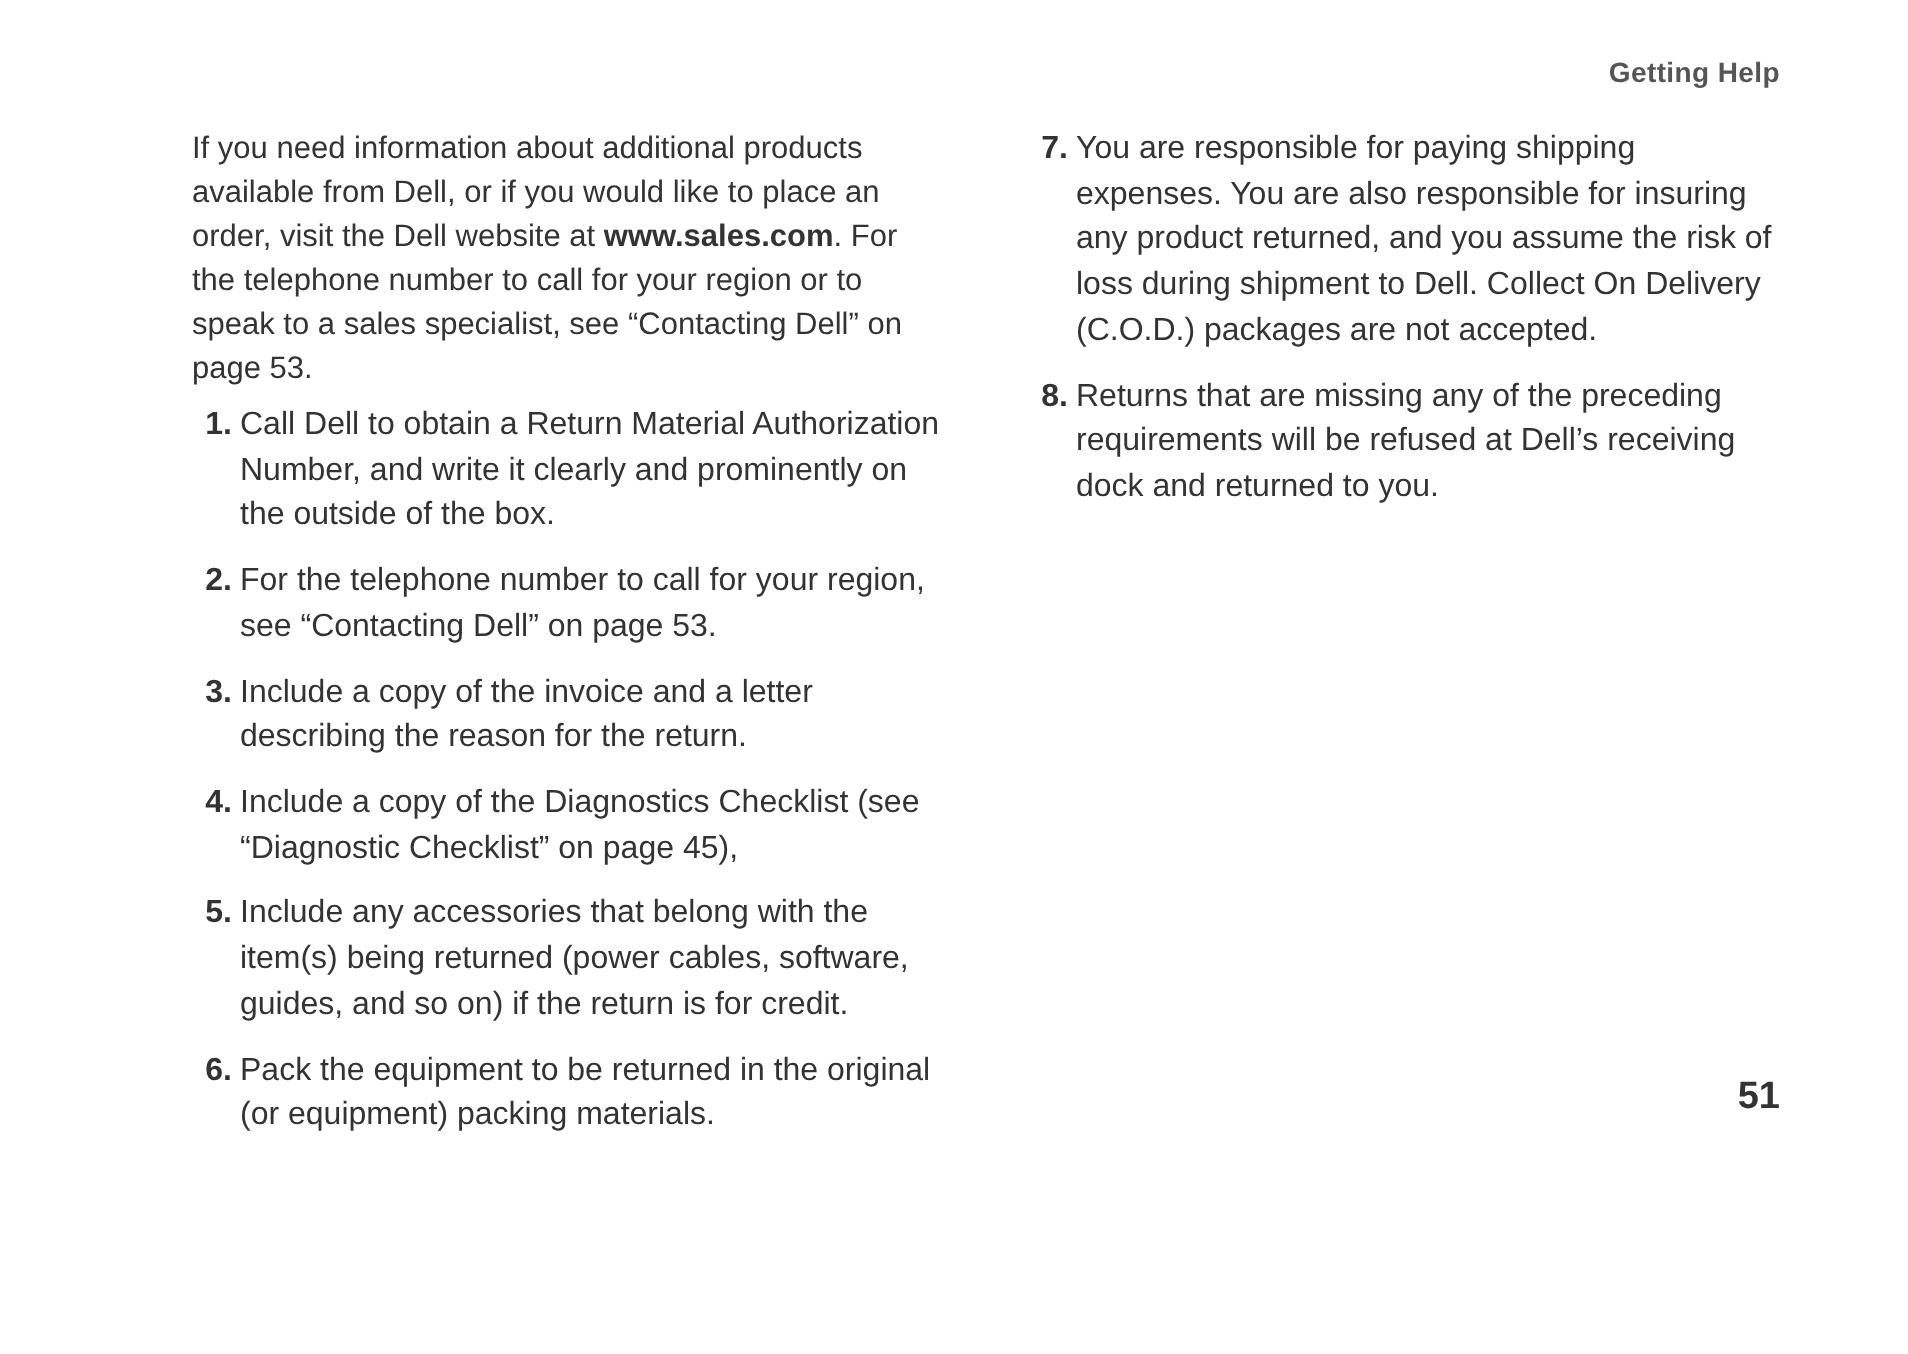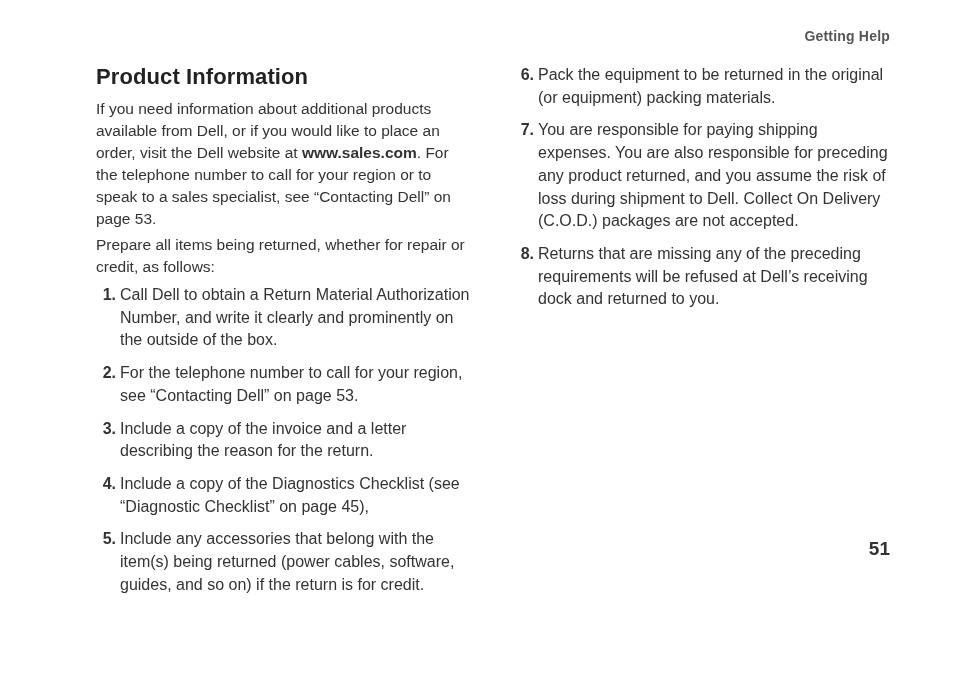--- a/index.html
+++ b/index.html
@@ -83,41 +83,39 @@
 </style>
 </head>
 <body>
 
 <div class="page">
 
   <div class="running-head">Getting Help</div>
 
   <div class="columns">
 
-    <h2>Product Information</h2>
 
     <p class="body">
       <span>If you need information about additional products available from Dell, or if you would like to place an order, visit the Dell website at </span><span class="bold">www.sales.com</span><span>. For the telephone number to call for your region or to speak to a sales specialist, see “Contacting Dell” on page 53.</span>
     </p>
 
 
-    <p class="body">Prepare all items being returned, whether for repair or credit, as follows:</p>
 
     <ol>
       <li>Call Dell to obtain a Return Material Authorization Number, and write it clearly and prominently on the outside of the box.</li>
       <li>For the telephone number to call for your region, see “Contacting Dell” on page 53.</li>
       <li>Include a copy of the invoice and a letter describing the reason for the return.</li>
       <li>Include a copy of the Diagnostics Checklist (see “Diagnostic Checklist” on page 45),</li>
     </ol>
 
 
     <ol class="continued">
       <li>Include any accessories that belong with the item(s) being returned (power cables, software, guides, and so on) if the return is for credit.</li>
       <li>Pack the equipment to be returned in the original (or equipment) packing materials.</li>
-      <li>You are responsible for paying shipping expenses. You are also responsible for preceding any product returned, and you assume the risk of loss during shipment to Dell. Collect On Delivery (C.O.D.) packages are not accepted.</li>
+      <li>You are responsible for paying shipping expenses. You are also responsible for insuring any product returned, and you assume the risk of loss during shipment to Dell. Collect On Delivery (C.O.D.) packages are not accepted.</li>
       <li>Returns that are missing any of the preceding requirements will be refused at Dell’s receiving dock and returned to you.</li>
     </ol>
 
   </div>
 
   <div class="page-number">51</div>
 
 </div>
 
 </body></html>

